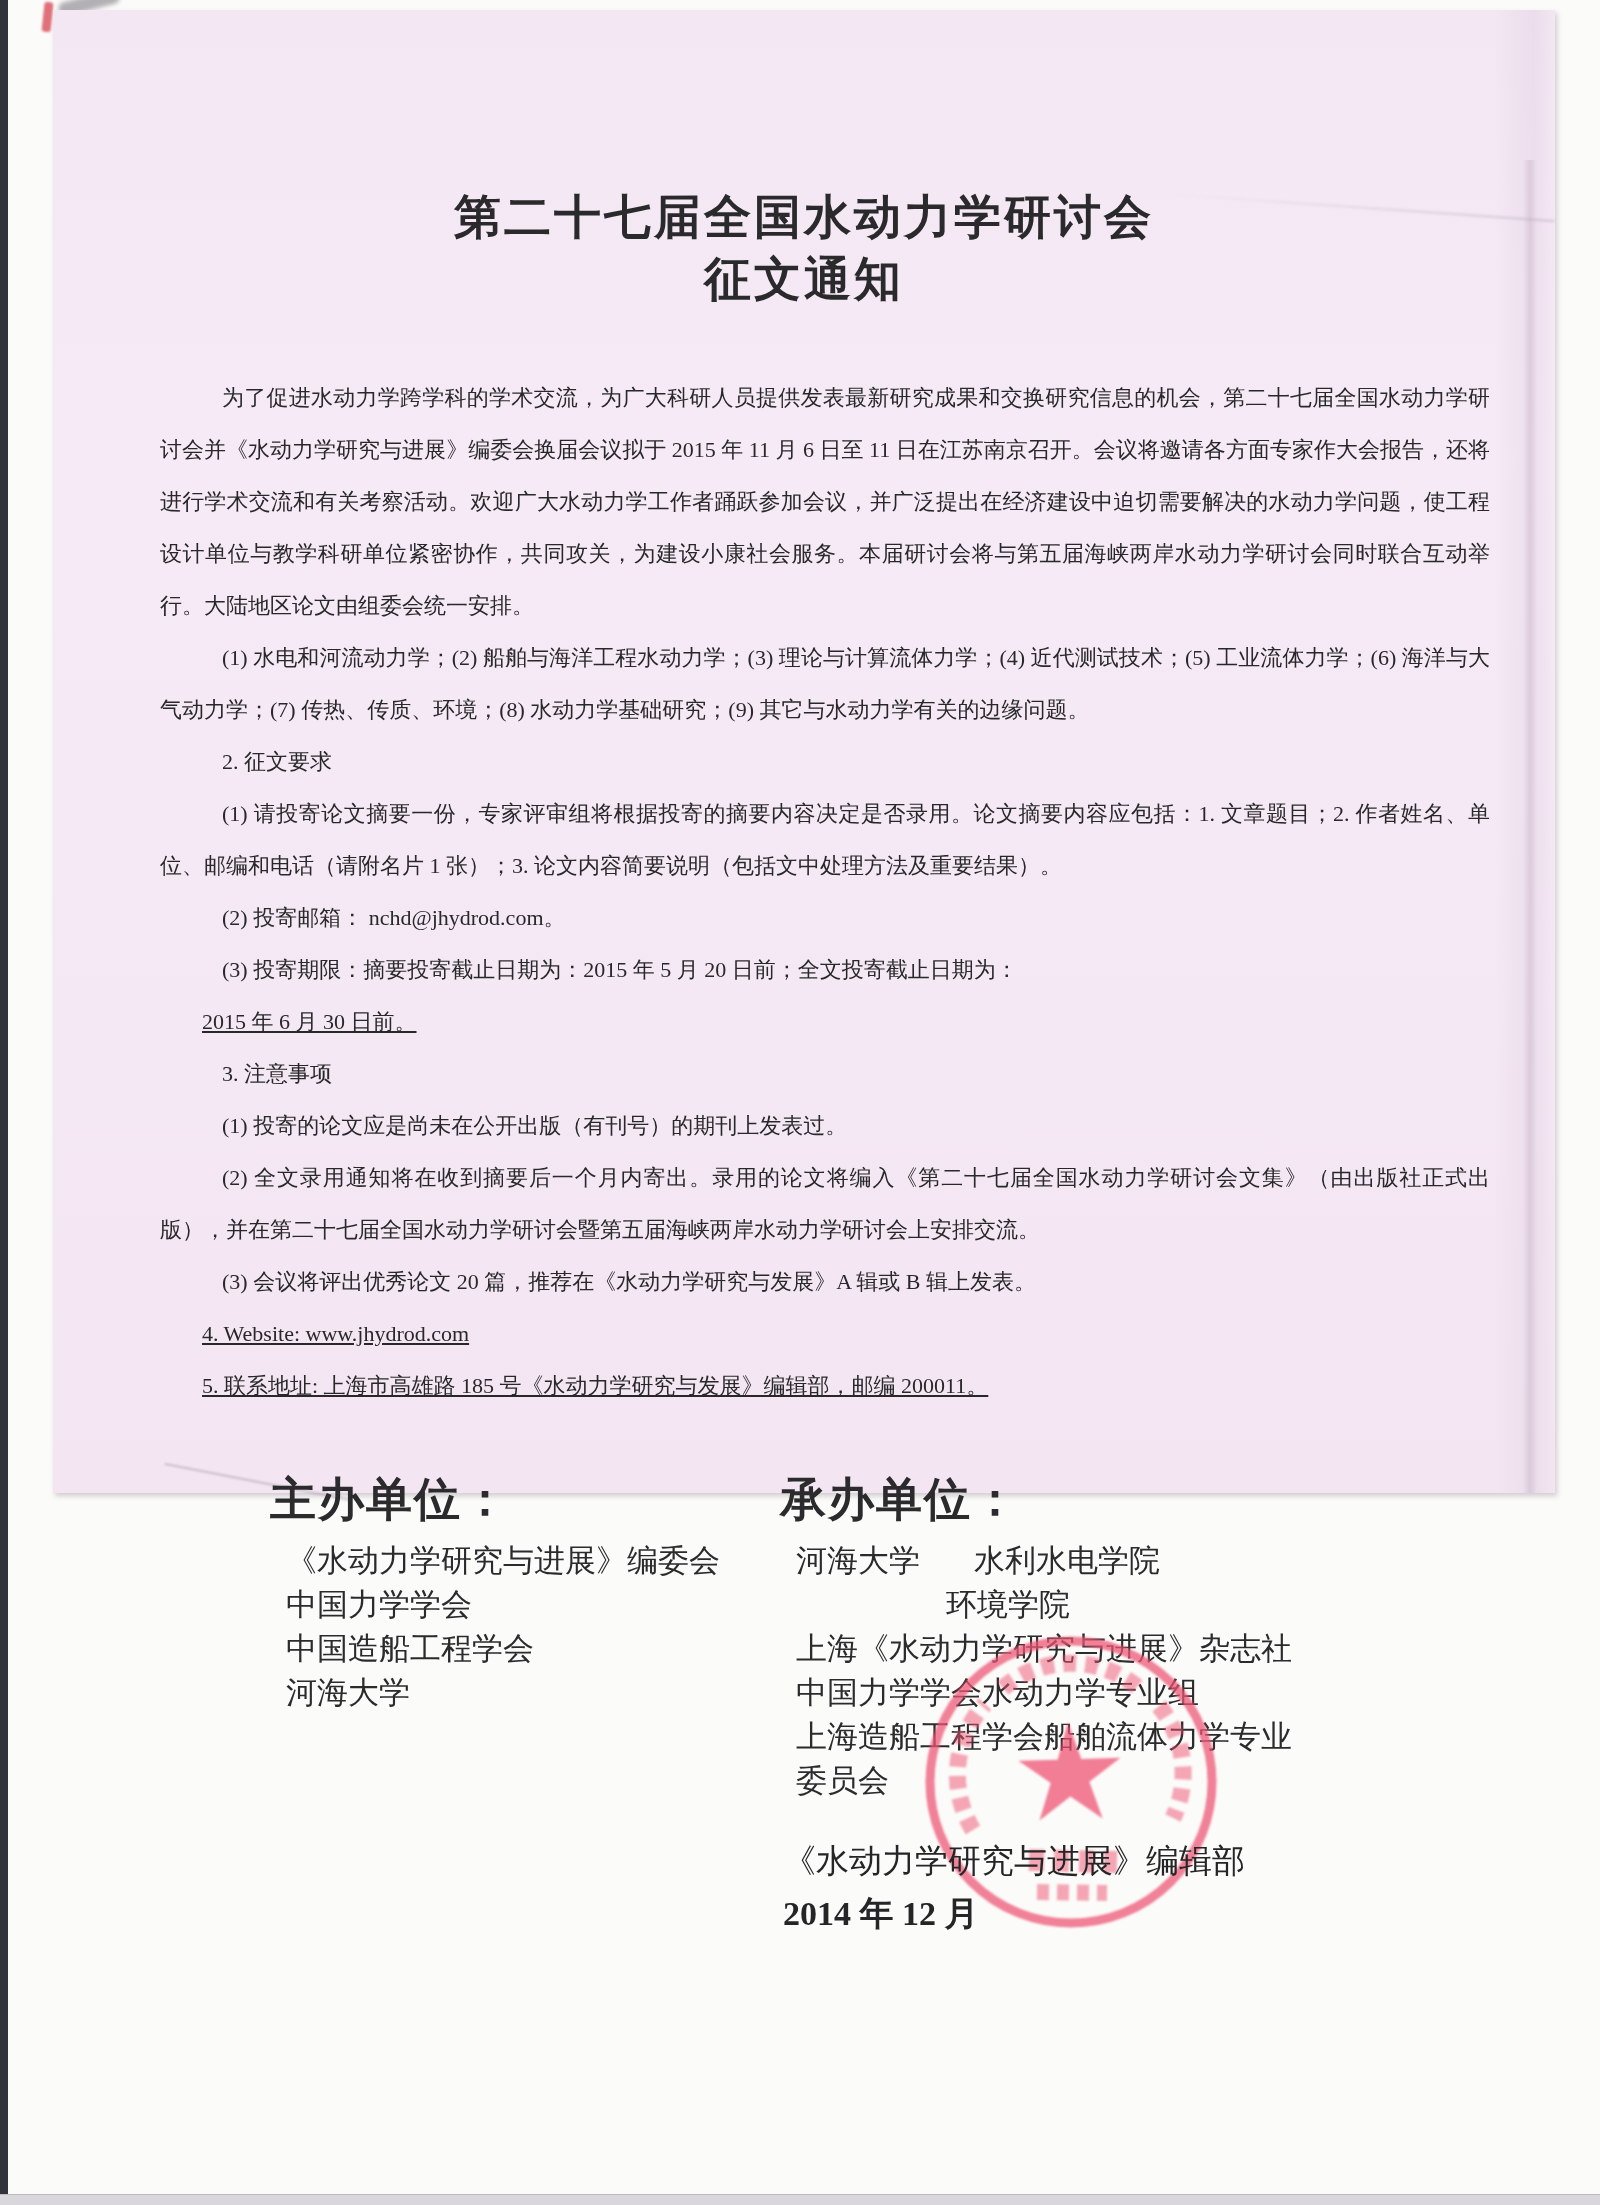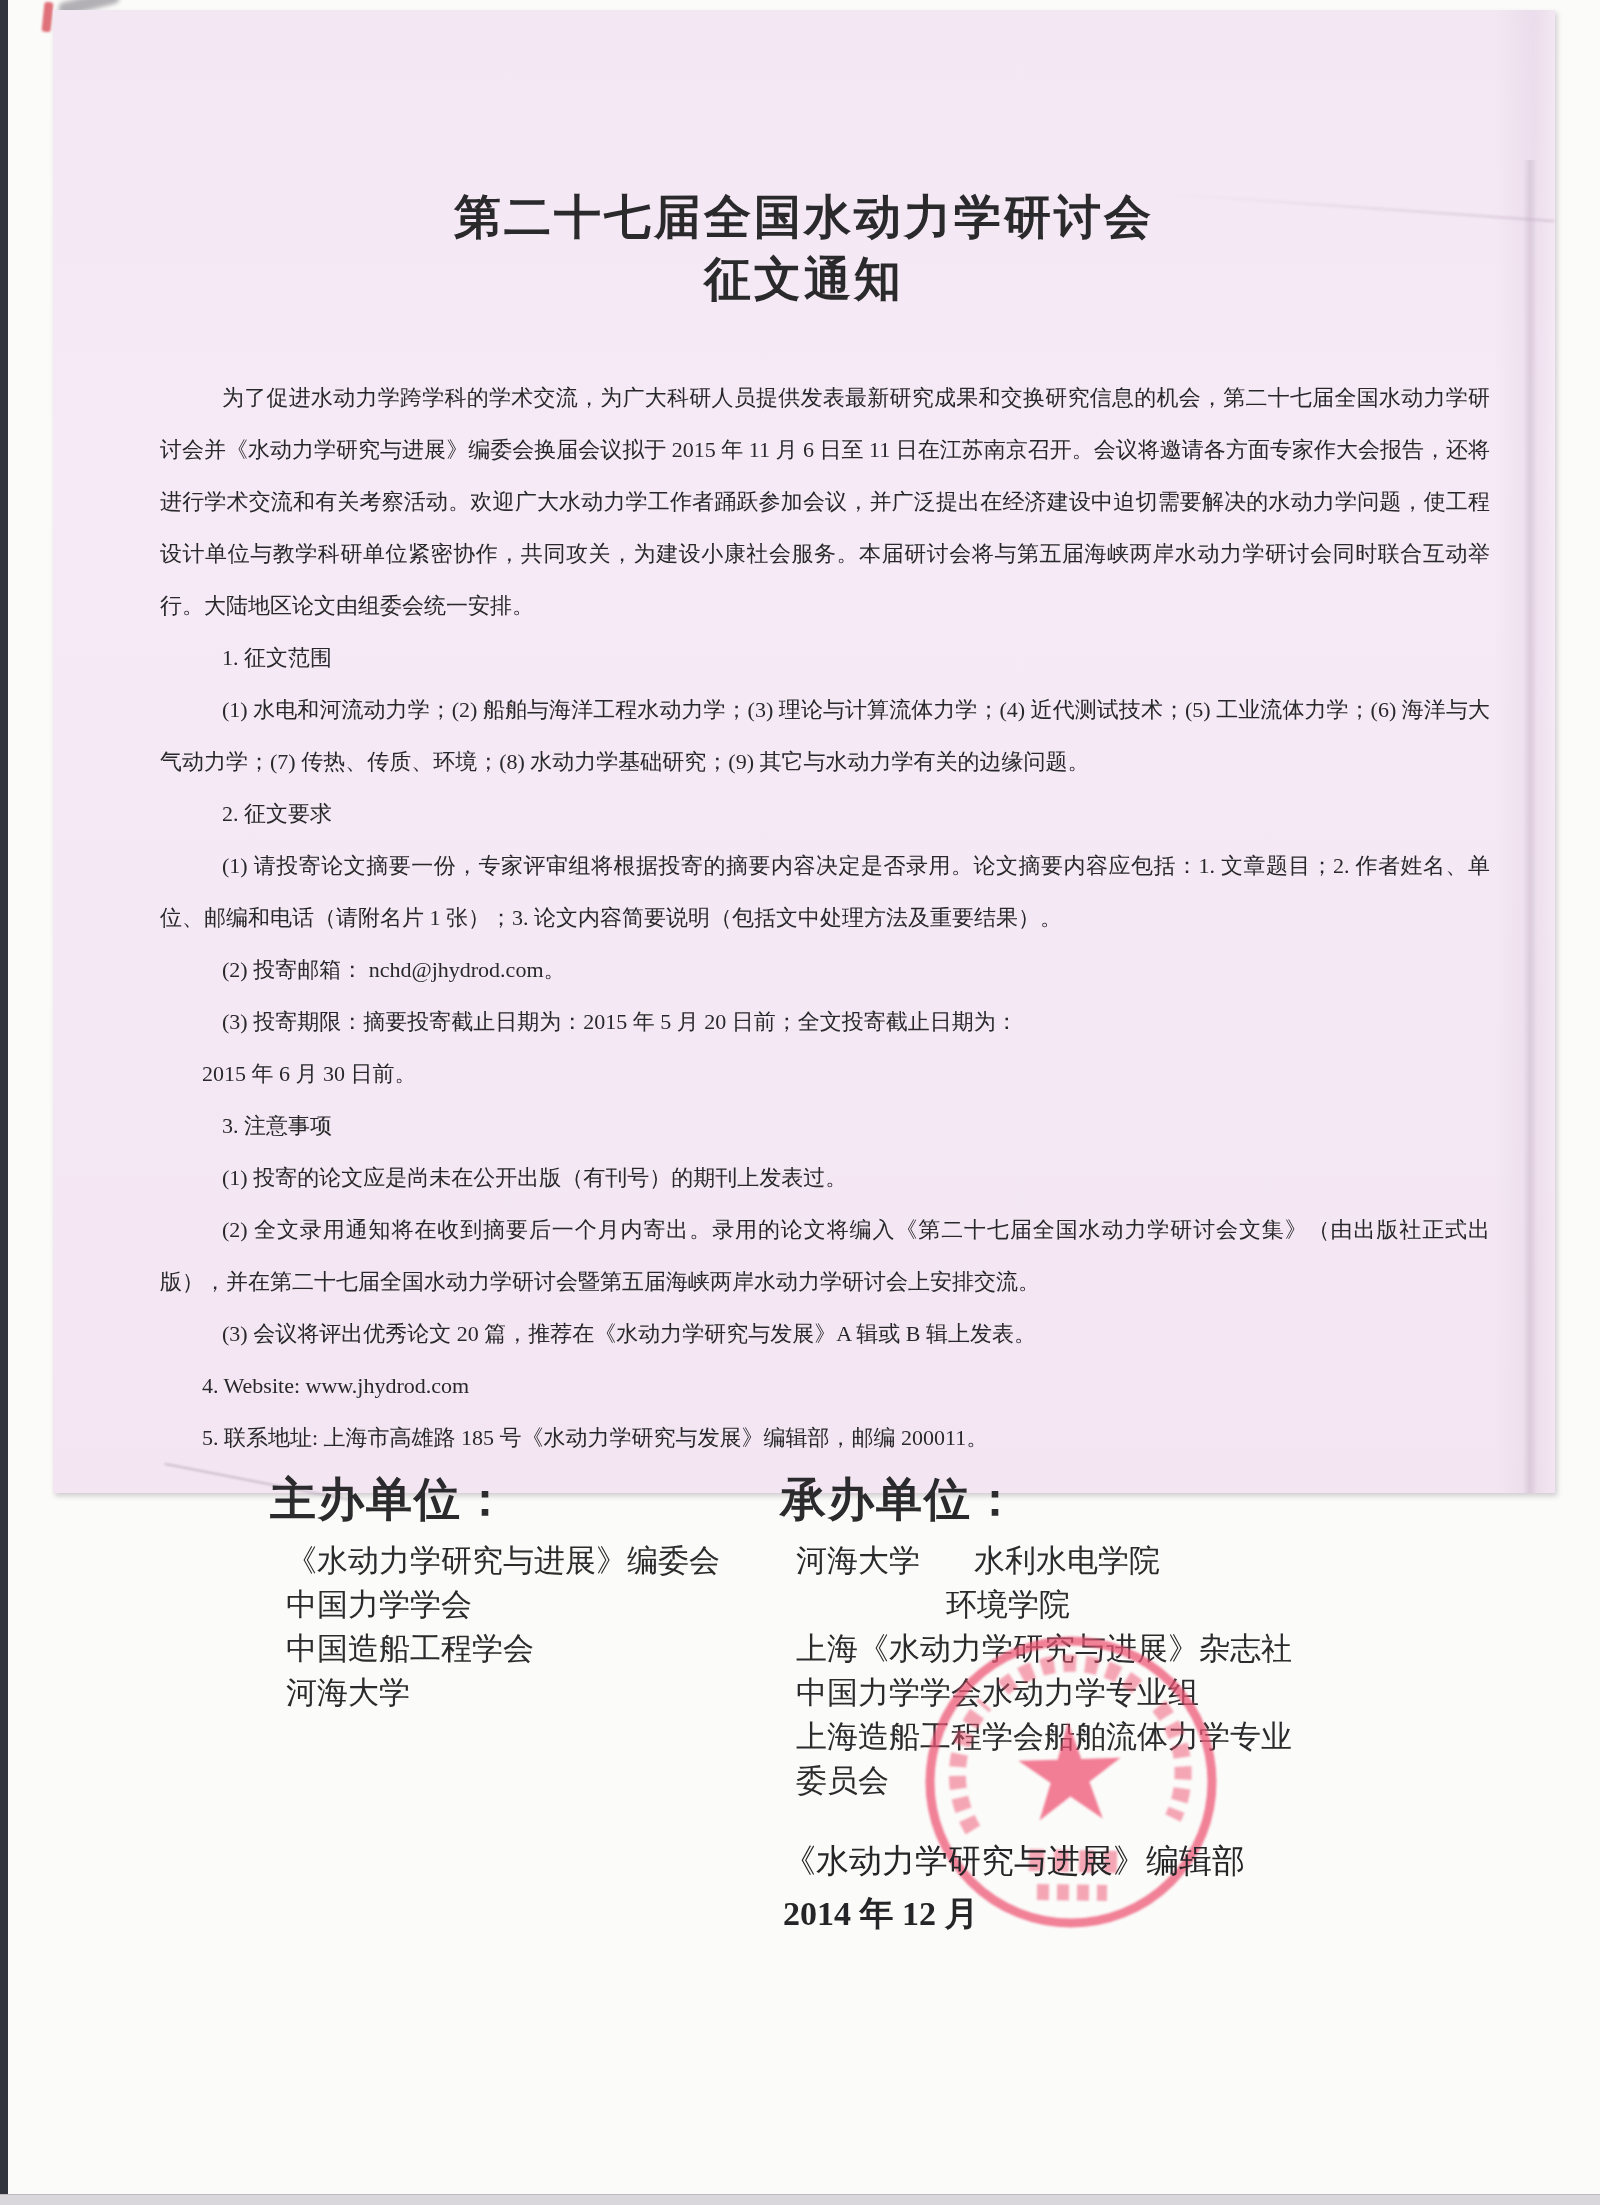--- a/index.html
+++ b/index.html
@@ -29,21 +29,21 @@
   .crease-bottom-left{position:absolute;left:110px;bottom:10px;width:190px;height:2px;
     background:rgba(165,145,165,.5);transform:rotate(11deg);filter:blur(1px);}
   
   .title-block{position:absolute;left:0;top:176px;width:100%;text-align:center;
     font-family:"Liberation Sans","DejaVu Sans",sans-serif;font-weight:bold;color:#2a2a2c;}
   .title-line{font-size:47px;line-height:62px;letter-spacing:3px;}
   
   .doc-body{position:absolute;left:107px;top:362px;width:1330px;}
   .doc-body p{margin:0;font-size:22px;line-height:52px;text-align:justify;color:#28282a;}
   .doc-body p.ind{text-indent:62px;}
-  .doc-body p.ind2{text-indent:42px;}
+  .doc-body p.ind2{text-indent:42px;text-decoration:underline;}
   
   .org-col{position:absolute;color:#2b2b2d;}
   .org-host{left:217px;top:1465px;width:500px;}
   .org-undertaker{left:727px;top:1465px;width:640px;}
   .org-heading{font-family:Liberation Sans, sans-serif;font-weight:bold;
     font-size:46px;line-height:48px;letter-spacing:2px;margin:0 0 2px 0;}
   .org-list{list-style:none;margin:16px;padding:0;}
   .org-list li{font-size:31px;line-height:44px;white-space:nowrap;}
   .org-list li.indent{padding-left:150px;}
   .gap-spacer{display:inline-block;width:54px;}
@@ -67,21 +67,20 @@
   <div class="crease-top-right"></div>
   <div class="crease-bottom-left"></div>
 
   <div class="title-block">
     <div class="title-line">第二十七届全国水动力学研讨会</div>
     <div class="title-line">征文通知</div>
   </div>
 
   <div class="doc-body">
     <p class="ind">为了促进水动力学跨学科的学术交流，为广大科研人员提供发表最新研究成果和交换研究信息的机会，第二十七届全国水动力学研讨会并《水动力学研究与进展》编委会换届会议拟于 2015 年 11 月 6 日至 11 日在江苏南京召开。会议将邀请各方面专家作大会报告，还将进行学术交流和有关考察活动。欢迎广大水动力学工作者踊跃参加会议，并广泛提出在经济建设中迫切需要解决的水动力学问题，使工程设计单位与教学科研单位紧密协作，共同攻关，为建设小康社会服务。本届研讨会将与第五届海峡两岸水动力学研讨会同时联合互动举行。大陆地区论文由组委会统一安排。</p>
-    <p class="ind">1. 征文范围</p>
     <p class="ind">(1) 水电和河流动力学；(2) 船舶与海洋工程水动力学；(3) 理论与计算流体力学；(4) 近代测试技术；(5) 工业流体力学；(6) 海洋与大气动力学；(7) 传热、传质、环境；(8) 水动力学基础研究；(9) 其它与水动力学有关的边缘问题。</p>
     <p class="ind">2. 征文要求</p>
     <p class="ind">(1) 请投寄论文摘要一份，专家评审组将根据投寄的摘要内容决定是否录用。论文摘要内容应包括：1. 文章题目；2. 作者姓名、单位、邮编和电话（请附名片 1 张）；3. 论文内容简要说明（包括文中处理方法及重要结果）。</p>
     <p class="ind">(2) 投寄邮箱： nchd@jhydrod.com。</p>
     <p class="ind">(3) 投寄期限：摘要投寄截止日期为：2015 年 5 月 20 日前；全文投寄截止日期为：</p>
     <p class="ind2">2015 年 6 月 30 日前。</p>
     <p class="ind">3. 注意事项</p>
     <p class="ind">(1) 投寄的论文应是尚未在公开出版（有刊号）的期刊上发表过。</p>
     <p class="ind">(2) 全文录用通知将在收到摘要后一个月内寄出。录用的论文将编入《第二十七届全国水动力学研讨会文集》（由出版社正式出版），并在第二十七届全国水动力学研讨会暨第五届海峡两岸水动力学研讨会上安排交流。</p>
     <p class="ind">(3) 会议将评出优秀论文 20 篇，推荐在《水动力学研究与发展》A 辑或 B 辑上发表。</p>

